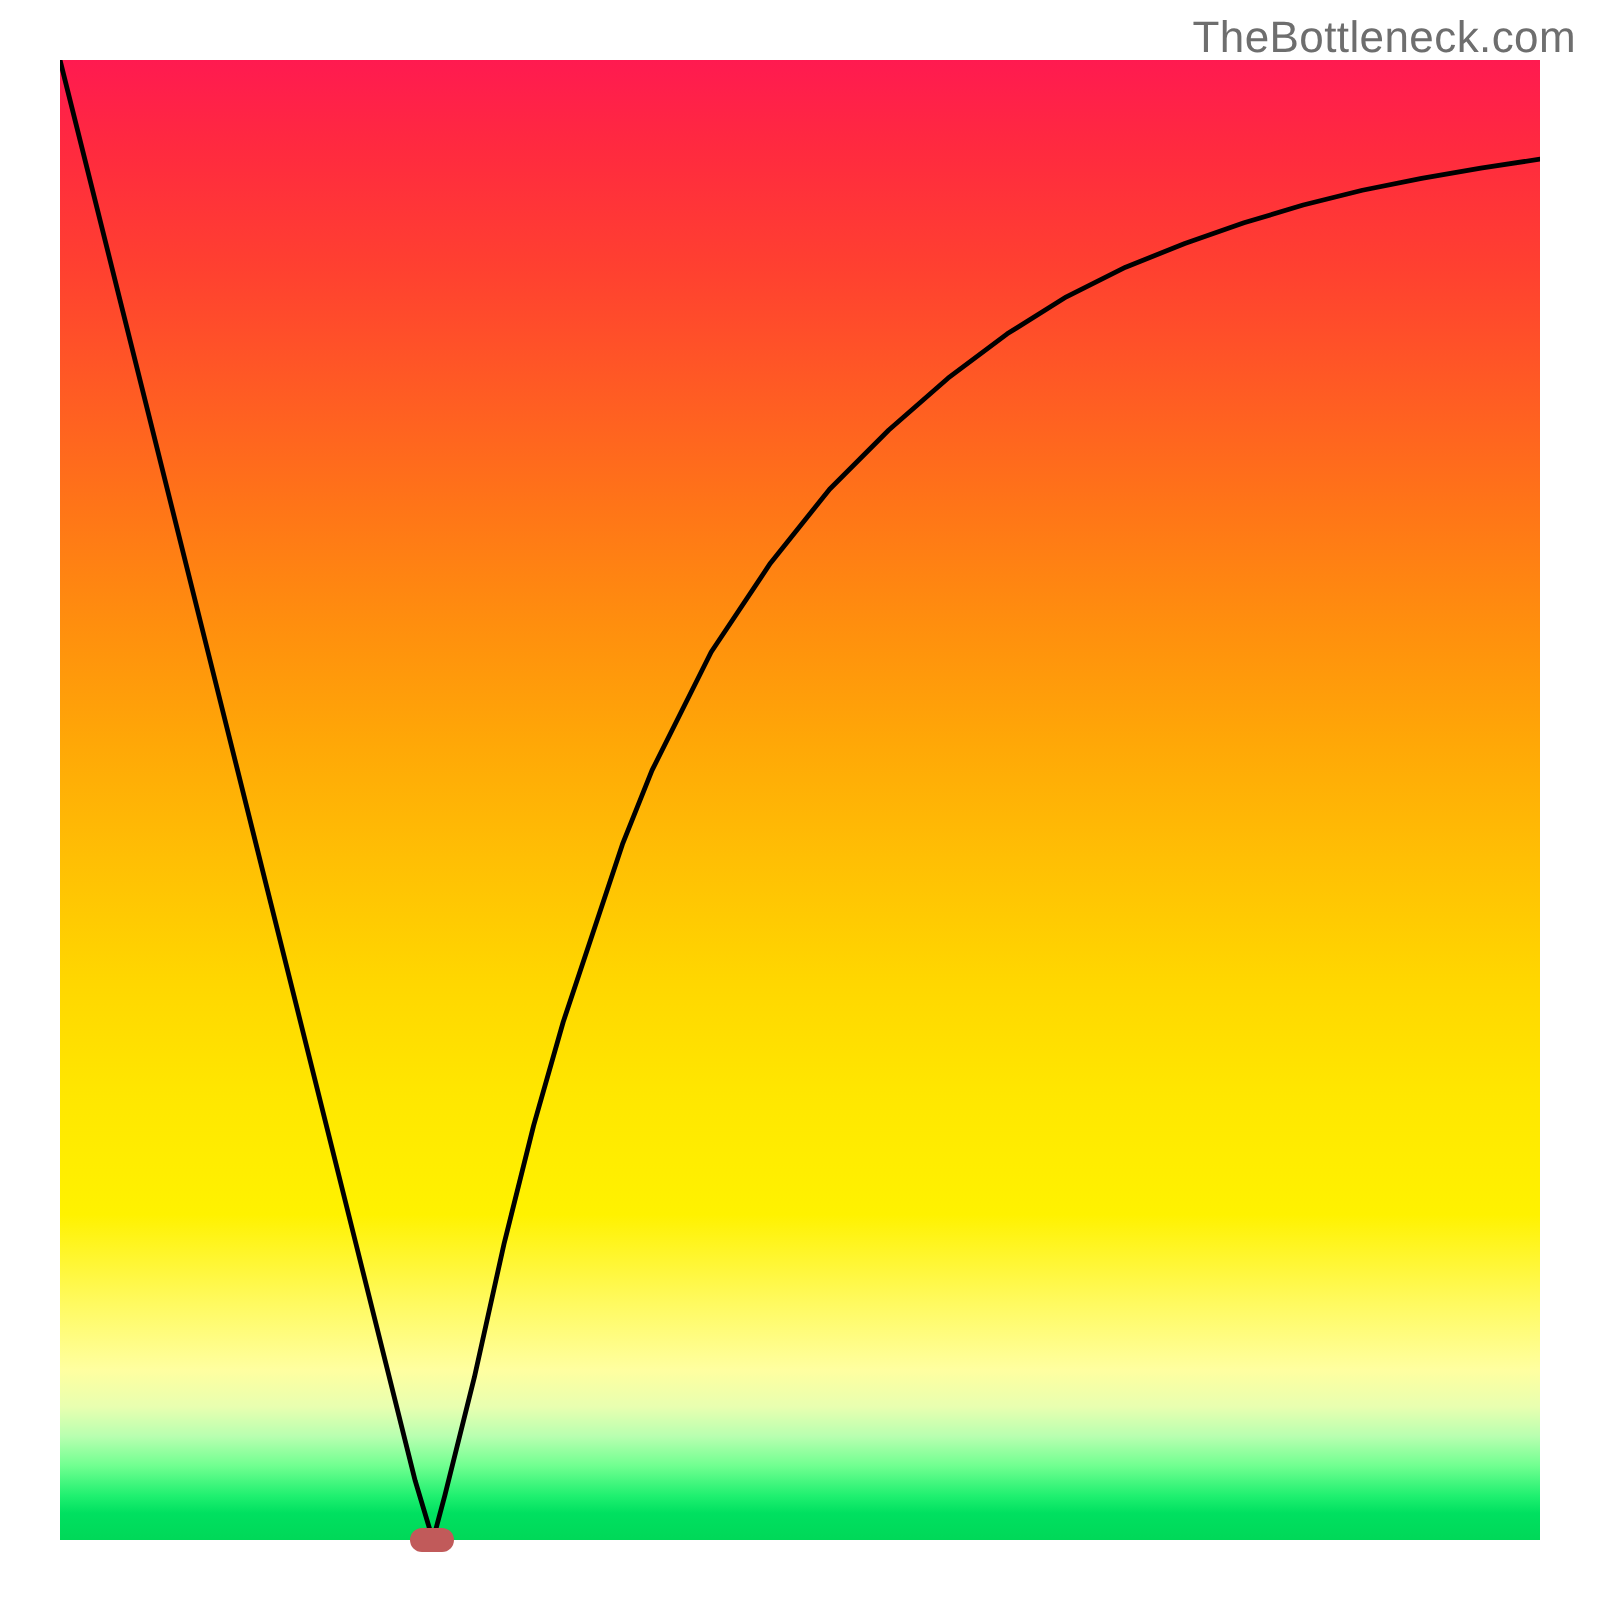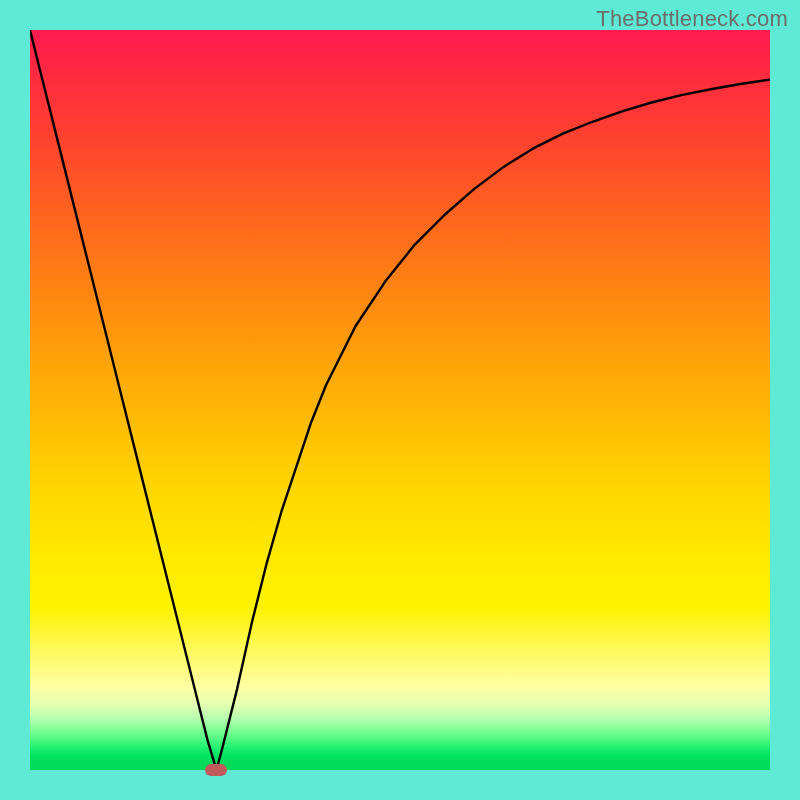--- a/index.html
+++ b/index.html
@@ -8,21 +8,21 @@
     width: 800px;
     height: 800px;
     background: #000;
     overflow: hidden;
     font-family: Arial, Helvetica, sans-serif;
   }
   .frame {
     position: relative;
     width: 800px;
     height: 800px;
-    background: #5eead4;
+    background: #ffffff;
   }
   .plot-area {
     position: absolute;
     left: 30px;
     top: 30px;
     width: 740px;
     height: 740px;
     background: linear-gradient(to bottom,
       #ff1a50 0%,
       #ff2a3f 6%,

